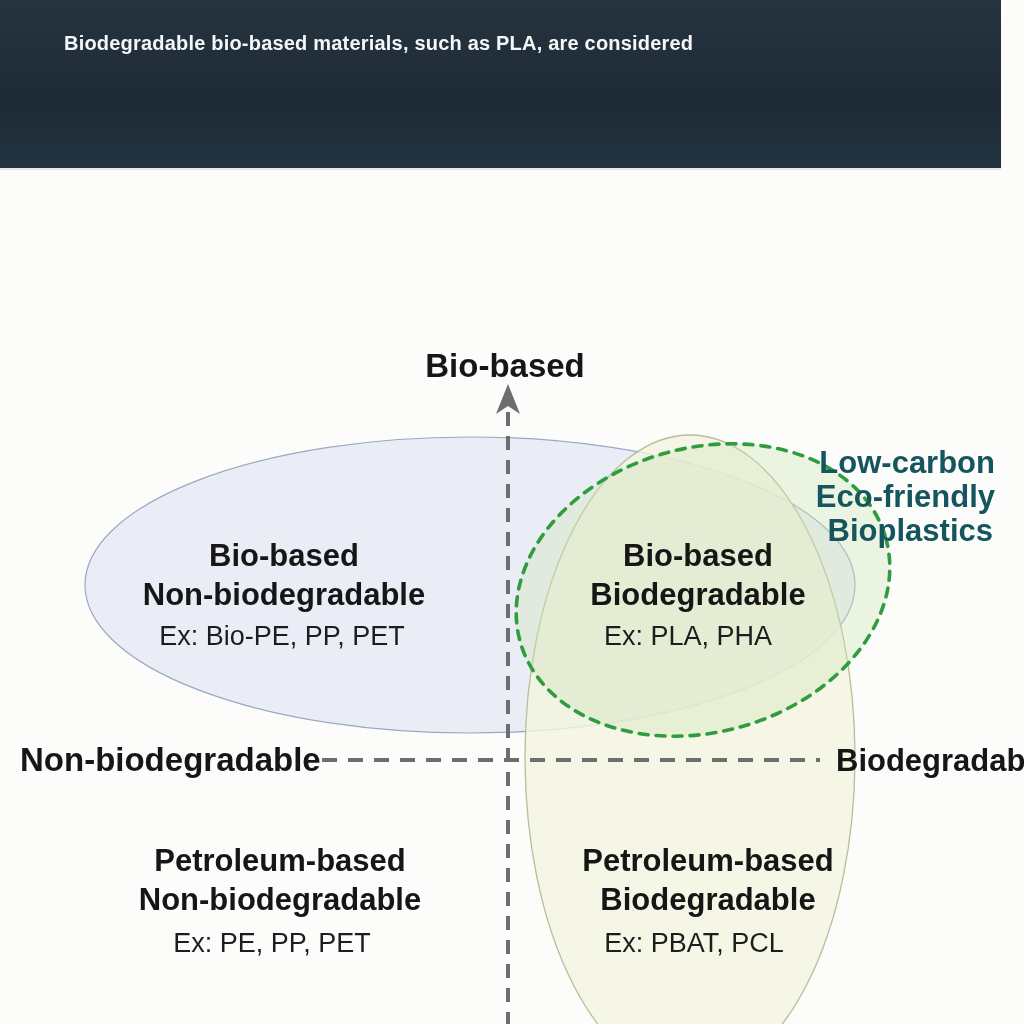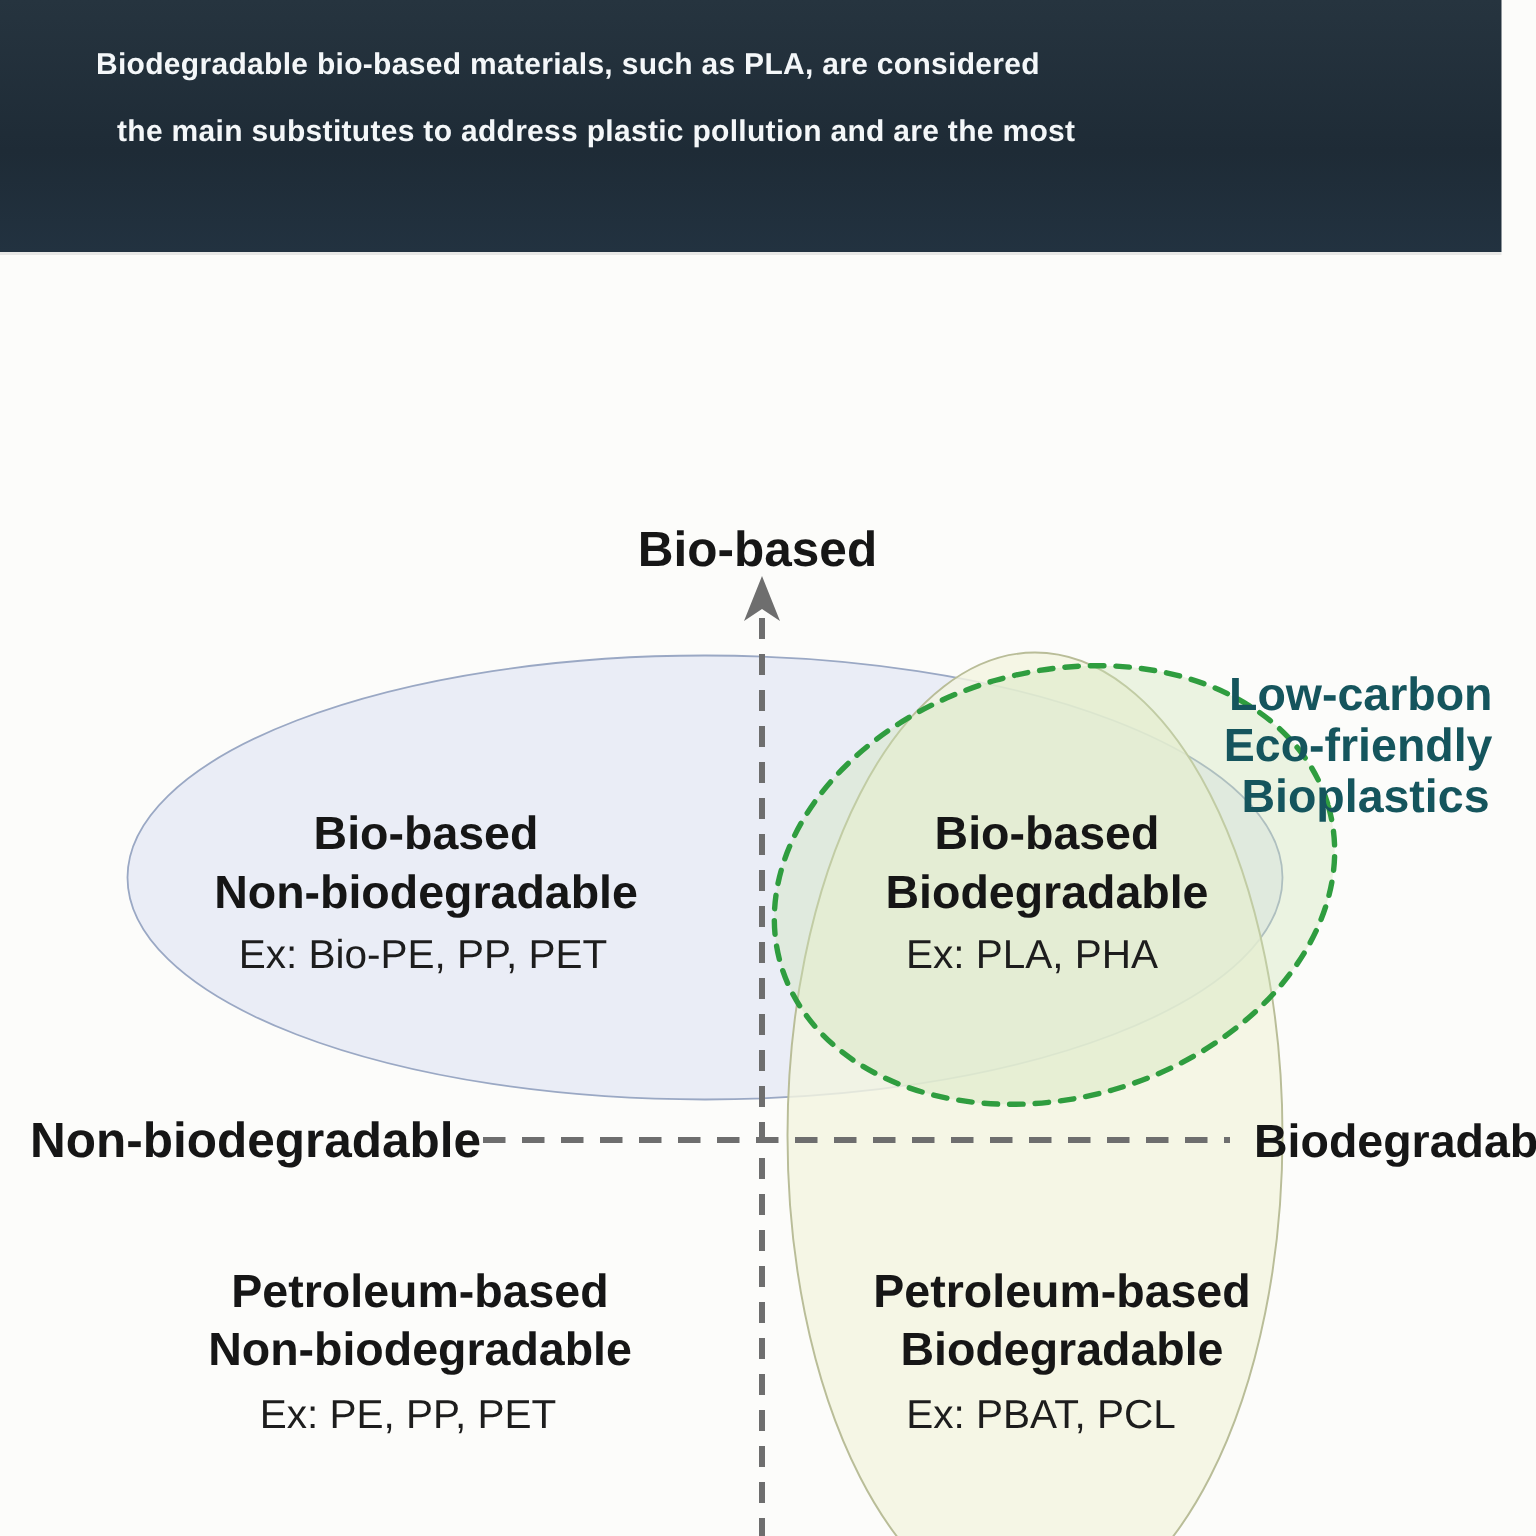--- a/index.html
+++ b/index.html
@@ -40,21 +40,20 @@
   .axis-label-sm { font-size: 31px; font-weight: bold; }
   .quad-title  { font-size: 31px; font-weight: bold; }
   .quad-ex     { font-size: 27px; font-weight: 500; fill: #1d1d1d; }
   .annotation  { font-size: 31px; font-weight: bold; fill: #15555d; }
 </style>
 </head>
 <body>
 
 <div class="banner">
   <div class="bline">Biodegradable bio-based materials, such as PLA, are considered</div>
-  <div class="bline indent">the main substitutes to address plastic pollution and are the most</div>
 </div>
 
 <div class="diagram">
   <svg width="1024" height="854" viewBox="170 170 1024 854">
     <g transform="translate(170,170)">
 
       <ellipse cx="470" cy="415" rx="385" ry="148" fill="#e6eaf5" fill-opacity="0.85" stroke="#9aa8c4" stroke-width="1.2"></ellipse>
 
       <ellipse cx="690" cy="587" rx="165" ry="322" fill="#f3f4e1" fill-opacity="0.82" stroke="#b9bd98" stroke-width="1.3"></ellipse>
 

